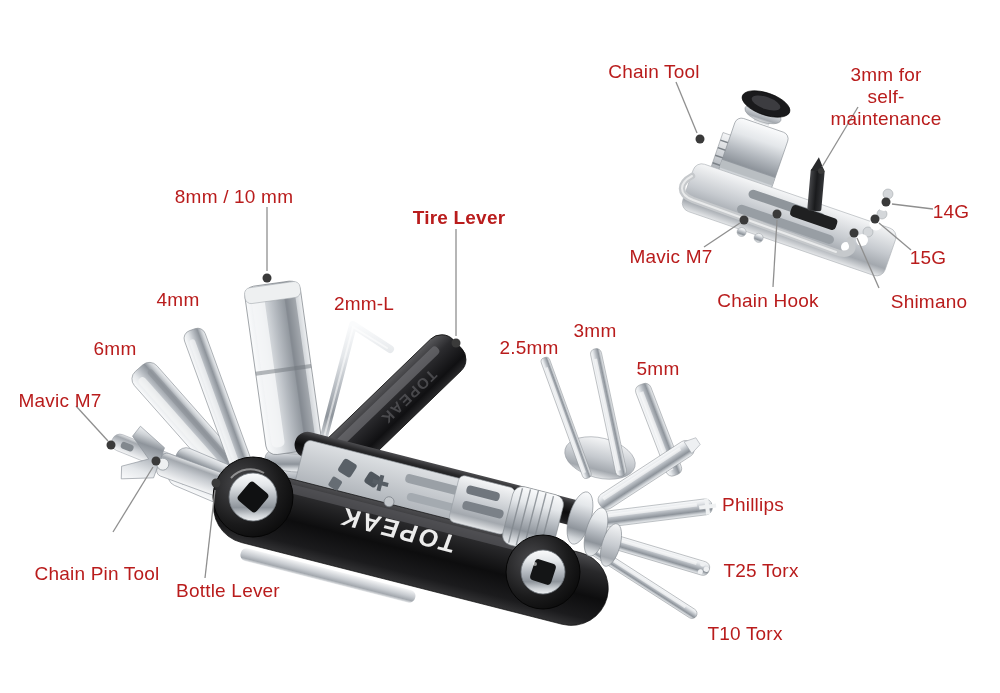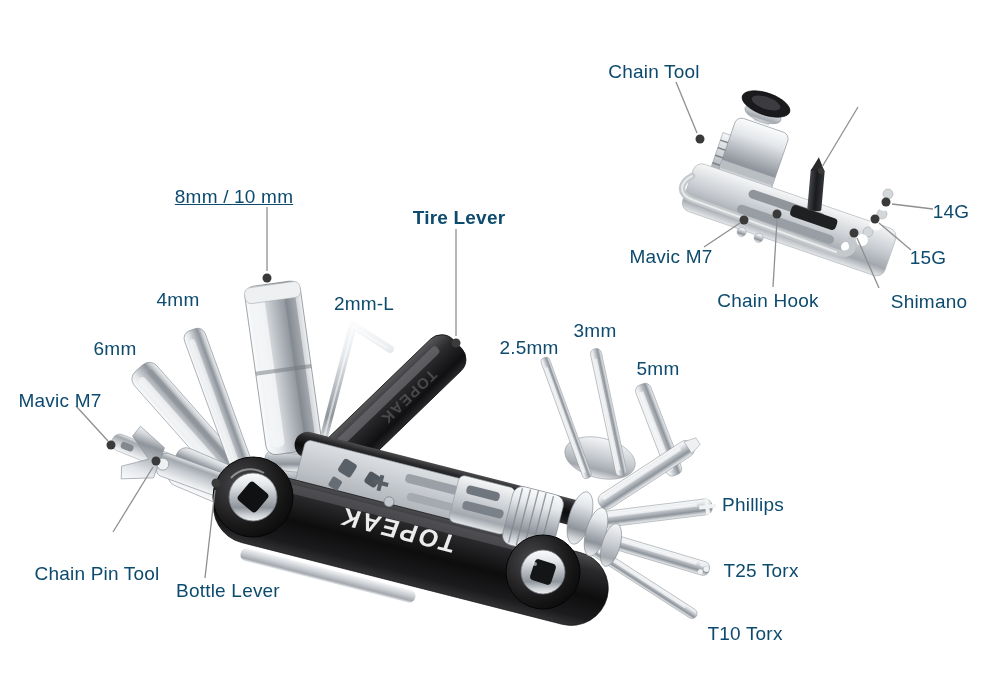--- a/index.html
+++ b/index.html
@@ -1,21 +1,21 @@
 <!DOCTYPE html>
 <html><head>
 <meta charset="utf-8">
 <style>
   html,body{margin:0;padding:0;background:#fff;}
   .stage{position:relative;width:1000px;height:693px;background:#ffffff;overflow:hidden;
          font-family:"Liberation Sans", sans-serif;}
   .stage svg{position:absolute;left:0;top:0;}
   #labels{position:absolute;left:0;top:0;width:100%;height:100%;pointer-events:none;}
   .callout{position:absolute;transform:translateX(-50%);font-size:19px;line-height:22px;
-           color:#0c4a6e;white-space:pre-line;text-align:center;letter-spacing:.2px;}
+           color:#b91c1c;white-space:pre-line;text-align:center;letter-spacing:.2px;}
   .leader{stroke:#8f8f8f;stroke-width:1.3px;}
   .dot{fill:#3a3a3a;}
 </style>
 </head>
 <body>
 
 <div class="stage">
 
   <svg id="artwork" width="1000" height="693" viewBox="0 0 1000 693">
     <defs>
@@ -252,34 +252,36 @@
       <circle cx="875" cy="219" r="4.5" class="dot"></circle>
       <line x1="879" y1="288" x2="857" y2="238" class="leader"></line>
       <circle cx="854" cy="233" r="4.5" class="dot"></circle>
       <line x1="773" y1="287" x2="777" y2="220" class="leader"></line>
       <circle cx="777" cy="214" r="4.5" class="dot"></circle>
       <line x1="704" y1="247" x2="740" y2="223" class="leader"></line>
       <circle cx="744" cy="220" r="4.5" class="dot"></circle>
     </svg>
 
   <div id="labels">
-      <div class="callout" style="left: 234px; top: 186px; text-decoration: underline;">8mm / 10 mm</div>
+      <div class="callout" style="left: 234px; top: 186px;">8mm / 10 mm</div>
       <div class="callout" style="left: 459px; top: 207px; font-weight: bold;">Tire Lever</div>
       <div class="callout" style="left: 364px; top: 279px; margin-top: 14px;">2mm-L</div>
       <div class="callout" style="left: 178px; top: 289px;">4mm</div>
       <div class="callout" style="left: 115px; top: 338px;">6mm</div>
       <div class="callout" style="left: 60px; top: 390px;">Mavic M7</div>
       <div class="callout" style="left: 97px; top: 535px; margin-top: 28px;">Chain Pin Tool</div>
       <div class="callout" style="left: 228px; top: 580px;">Bottle Lever</div>
       <div class="callout" style="left: 529px; top: 337px;">2.5mm</div>
       <div class="callout" style="left: 595px; top: 320px;">3mm</div>
       <div class="callout" style="left: 658px; top: 358px;">5mm</div>
       <div class="callout" style="left: 753px; top: 494px;">Phillips</div>
       <div class="callout" style="left: 761px; top: 560px;">T25 Torx</div>
       <div class="callout" style="left: 745px; top: 623px;">T10 Torx</div>
       <div class="callout" style="left: 654px; top: 61px;">Chain Tool</div>
+      <div class="callout" style="left: 886px; top: 64px;">3mm for
+self-maintenance</div>
       <div class="callout" style="left: 951px; top: 201px;">14G</div>
       <div class="callout" style="left: 928px; top: 247px;">15G</div>
       <div class="callout" style="left: 894px; top: 291px; margin-left: 35px;">Shimano</div>
       <div class="callout" style="left: 768px; top: 290px;">Chain Hook</div>
       <div class="callout" style="left: 671px; top: 246px;">Mavic M7</div>
     </div>
 </div>
 
 </body></html>

